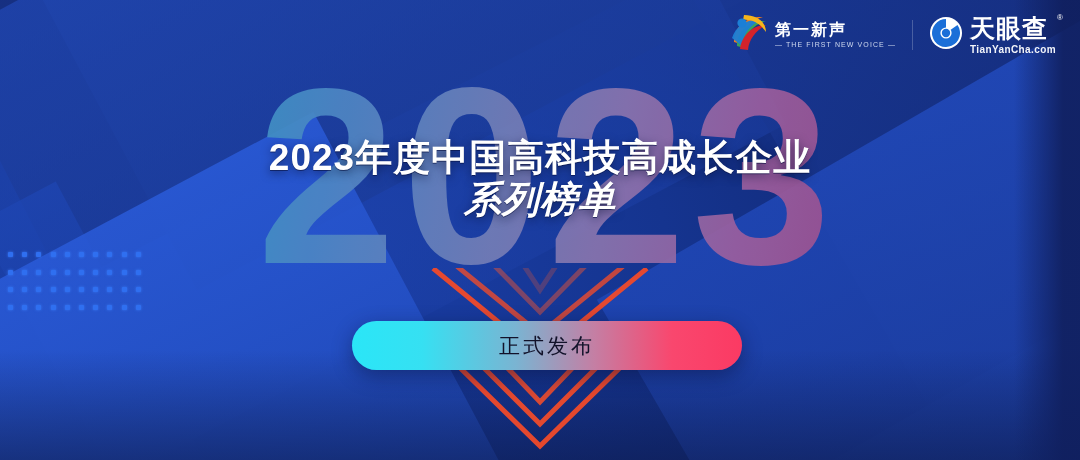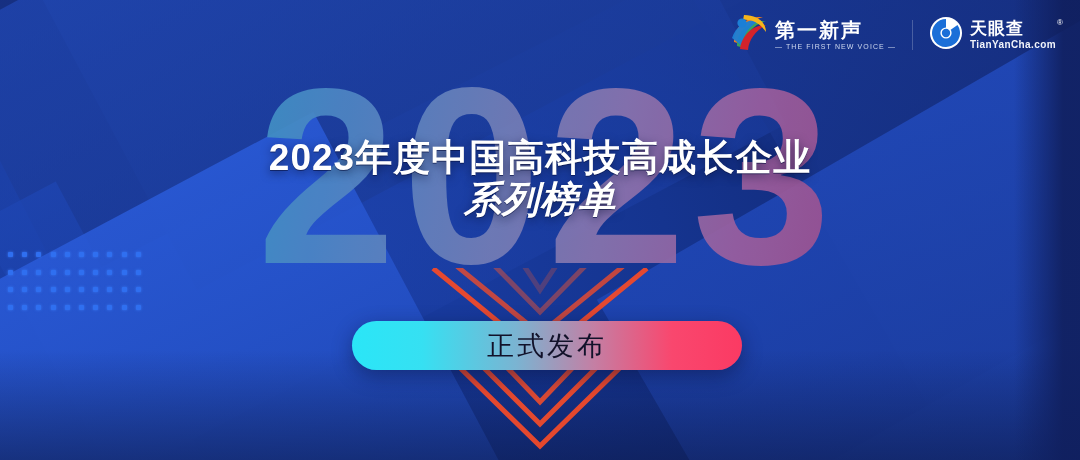--- a/index.html
+++ b/index.html
@@ -152,41 +152,41 @@
         #36e0f2 18%,
         #7ab4d2 42%,
         #c47fa4 62%,
         #f9476e 82%,
         #fb3a63 100%);
     box-shadow:0 6px 20px rgba(8,16,55,.45);
     display:flex;align-items:center;justify-content:center;
   }
   .pill span{
     color:#12122a;
-    font-size:27px;
+    font-size:21px;
     font-weight:400;
     letter-spacing:3px;
   }
 
   
   .logos{
     position:absolute;right:24px;top:13px;
     display:flex;align-items:center;gap:16px;
   }
   .logo-block{display:flex;align-items:center;gap:7px;}
   .logo-divider{width:1px;height:30px;background:rgba(255,255,255,.22);}
   .logo-txt{display:flex;flex-direction:column;justify-content:center;}
   .logo-cn{
-    color:#fff;font-size:20px;font-weight:700;letter-spacing:2px;line-height:1.05;
+    color:#fff;font-size:16px;font-weight:700;letter-spacing:2px;line-height:1.05;
   }
   .logo-en{
     color:#cfd9ef;font-size:7px;letter-spacing:1.1px;margin-top:2px;
     white-space:nowrap;
   }
-  .tyc-cn{font-size:17px;letter-spacing:1px;}
+  .tyc-cn{font-size:25px;letter-spacing:1px;}
   .tyc-en{color:#f2f4fa;font-size:10px;font-weight:700;letter-spacing:.4px;}
   .tyc-wrap{position:relative;}
   .tyc-r{
     position:absolute;right:-7px;top:-2px;
     color:#fff;font-size:8px;
   }
 </style>
 </head>
 <body>
 

